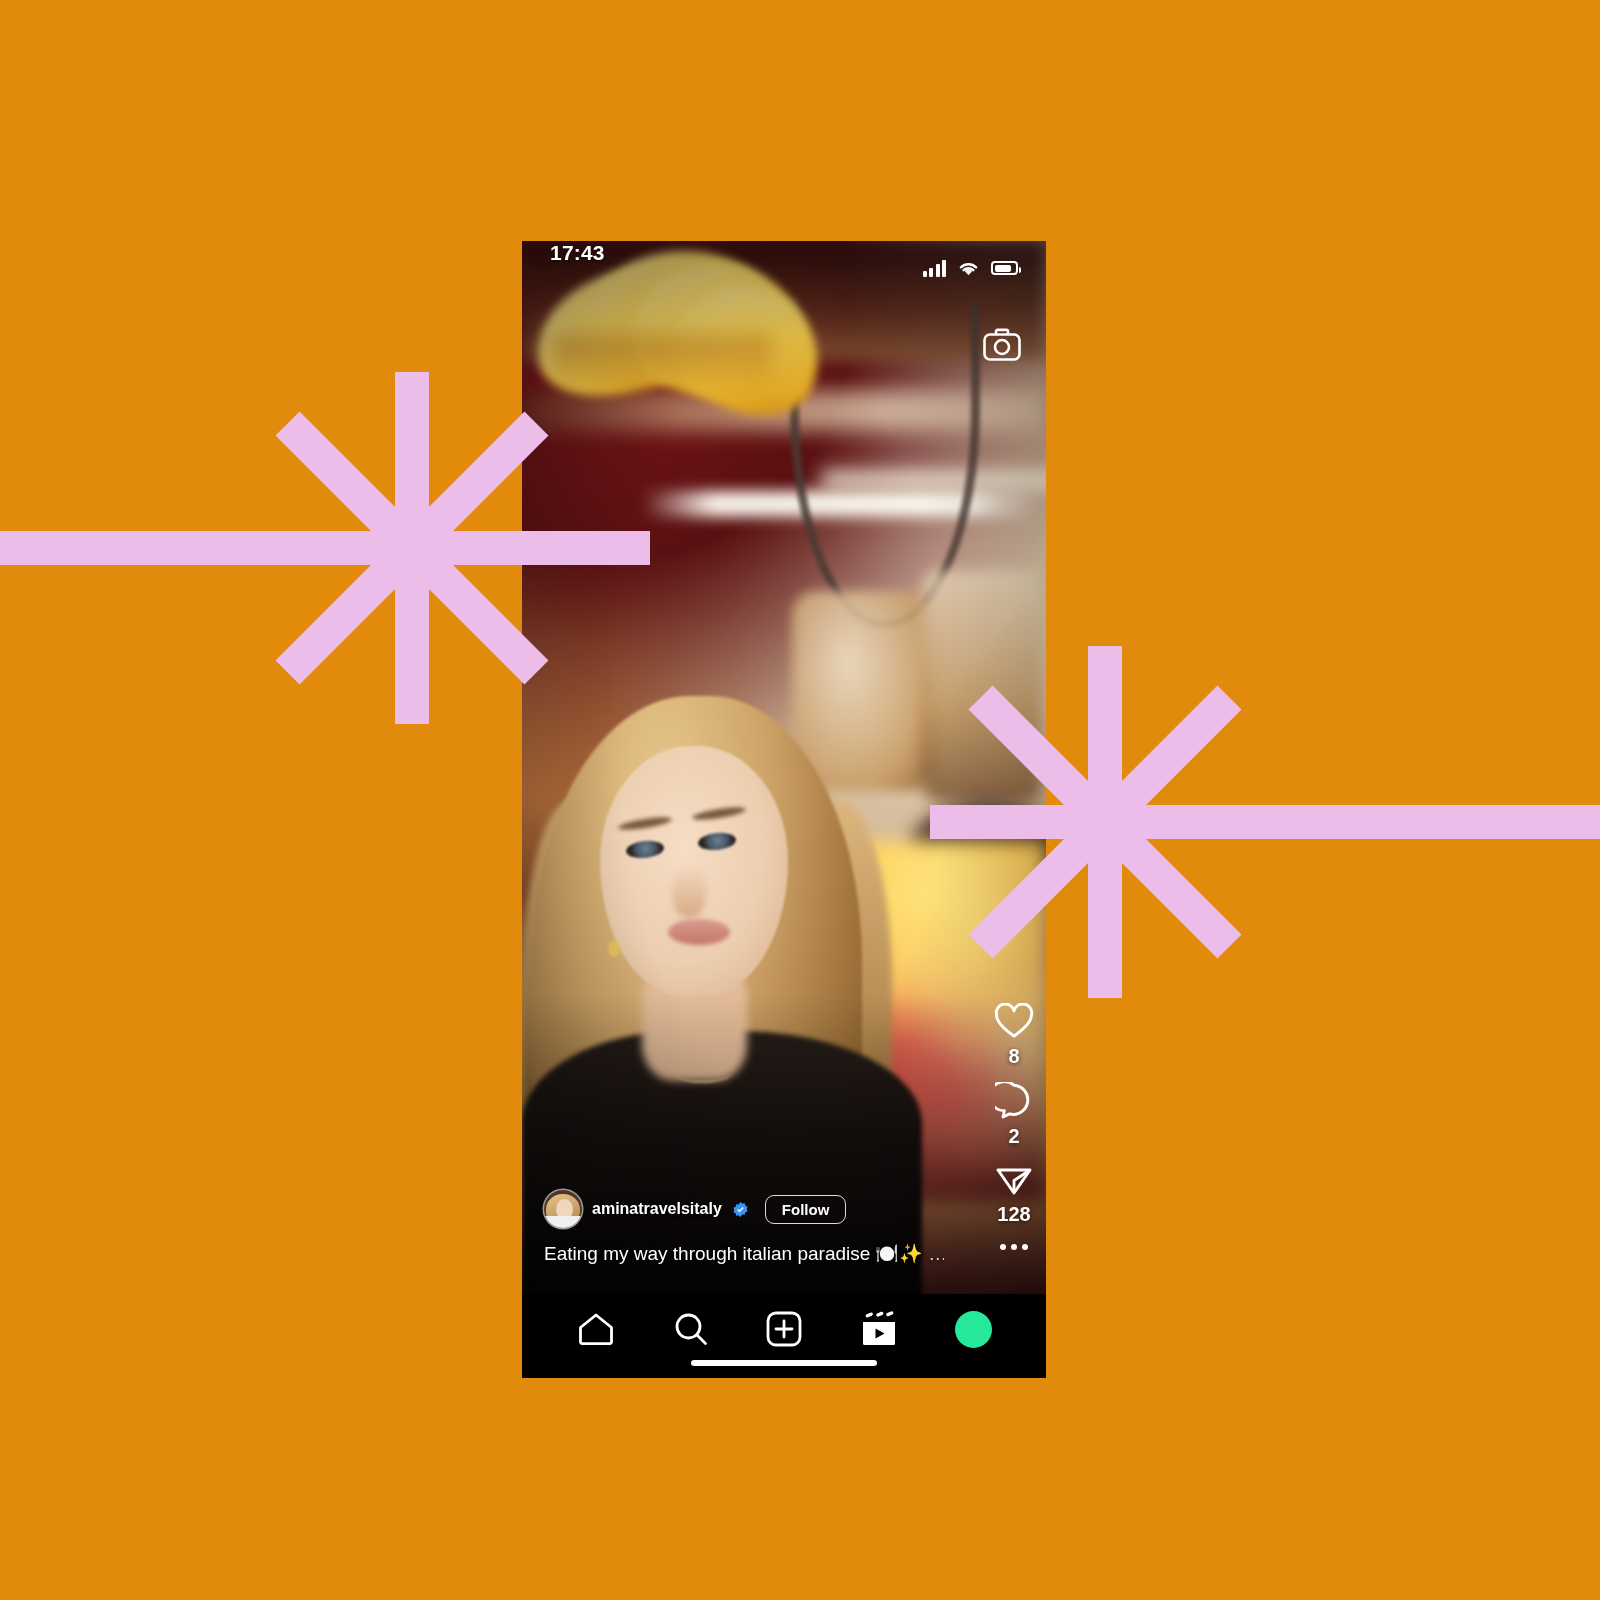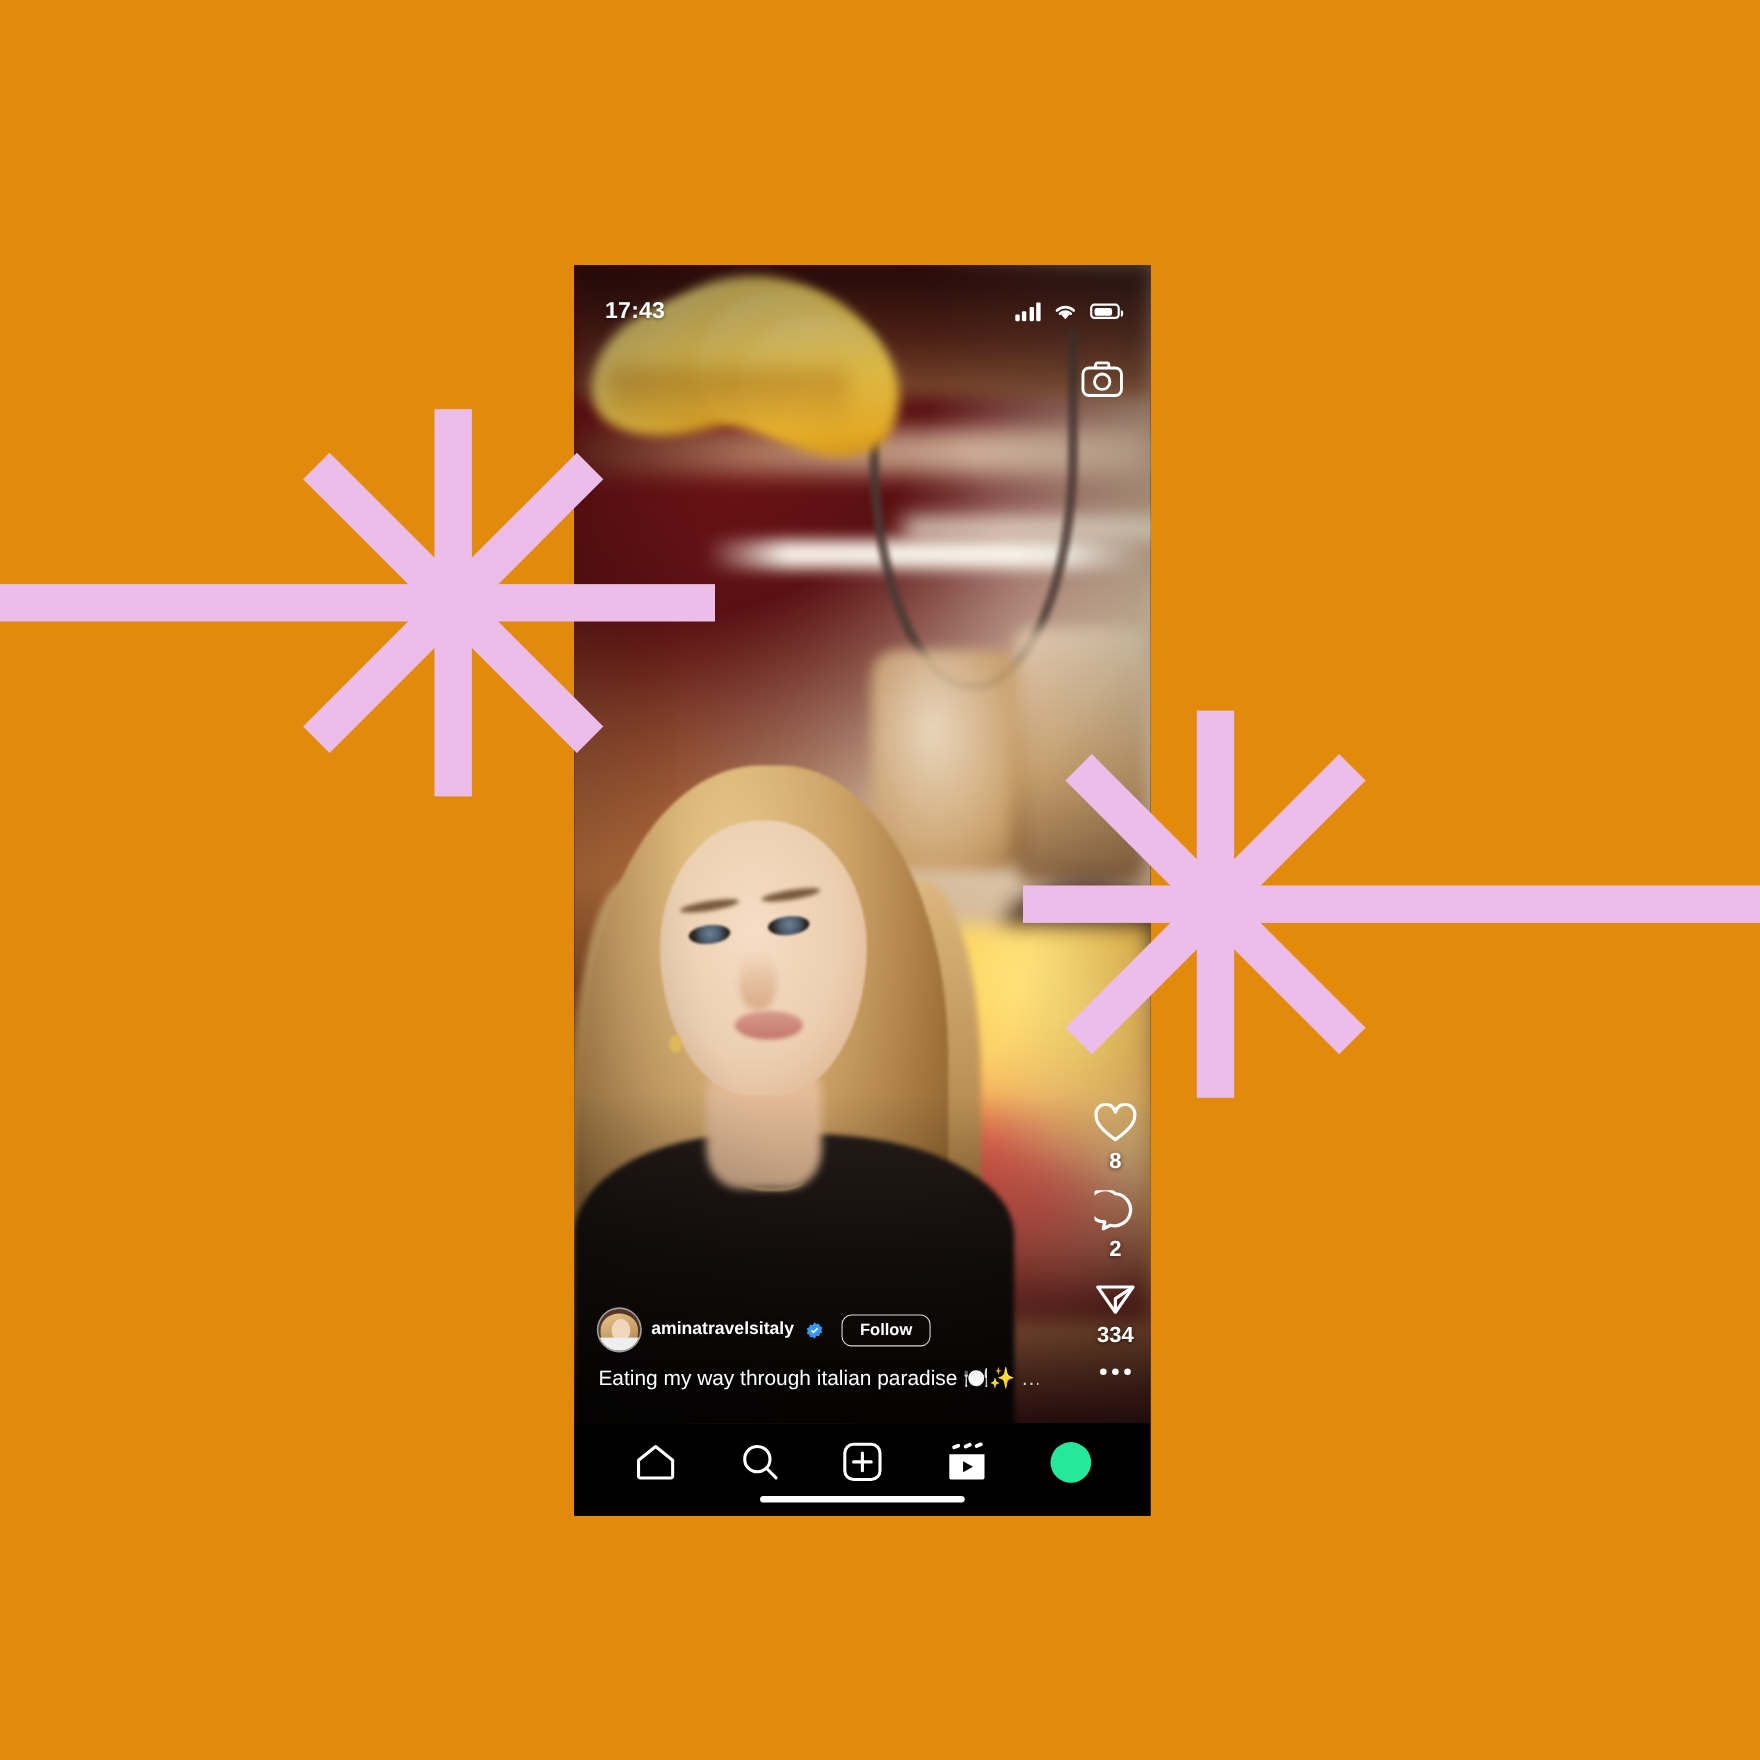--- a/index.html
+++ b/index.html
@@ -210,22 +210,22 @@
     pointer-events:none;
   }
   #topfade {
     position:absolute; left:0; top:0; width:100%; height:150px;
     background:linear-gradient(180deg, rgba(0,0,0,.28), rgba(0,0,0,0));
     pointer-events:none;
   }
 
   
   #statusbar {
-    position:absolute; left:0; top:15px; width:524px; height:54px;
-    display:flex; align-items:center; justify-content:space-between;
+    position:absolute; left:0; top:0; width:524px; height:54px;
+    display:flex; justify-content:space-between;
     padding:0 28px; z-index:12; color:#fff;
   }
   #clock { font-size:21px; font-weight:bold; letter-spacing:.2px;
            text-shadow:0 1px 3px rgba(0,0,0,.5); }
   #statusicons { display:flex; align-items:center; gap:11px; }
   .bars { display:flex; align-items:flex-end; gap:2.5px; height:17px; }
   .bars i { display:block; width:4px; background:#fff; border-radius:1px; }
   .bars i:nth-child(1){ height:6px; }
   .bars i:nth-child(2){ height:9px; }
   .bars i:nth-child(3){ height:13px; }
@@ -382,21 +382,21 @@
           <svg width="38" height="38" viewBox="0 0 38 38">
             <path d="M19 3.2 a14.6 14.6 0 1 0 -9.6 25.6 l-1.4 6.2 l6.5 -3.1 A14.6 14.6 0 1 0 19 3.2 Z" fill="none" stroke="#fff" stroke-width="2.9" stroke-linejoin="round"></path>
           </svg>
           <span class="cnt">2</span>
         </div>
         <div class="act">
           <svg width="40" height="36" viewBox="0 0 40 36">
             <path d="M4 8 L36 8 L20 31 Z" fill="none" stroke="#fff" stroke-width="2.9" stroke-linejoin="round"></path>
             <path d="M20 31 L20 18.5 L36 8" fill="none" stroke="#fff" stroke-width="2.9" stroke-linejoin="round"></path>
           </svg>
-          <span class="cnt">334</span>
+          <span class="cnt">128</span>
         </div>
         <div class="dots">
             <i></i>
             <i></i>
             <i></i>
           </div>
       </div>
 
       <div id="captionblock">
         <div id="userrow">

